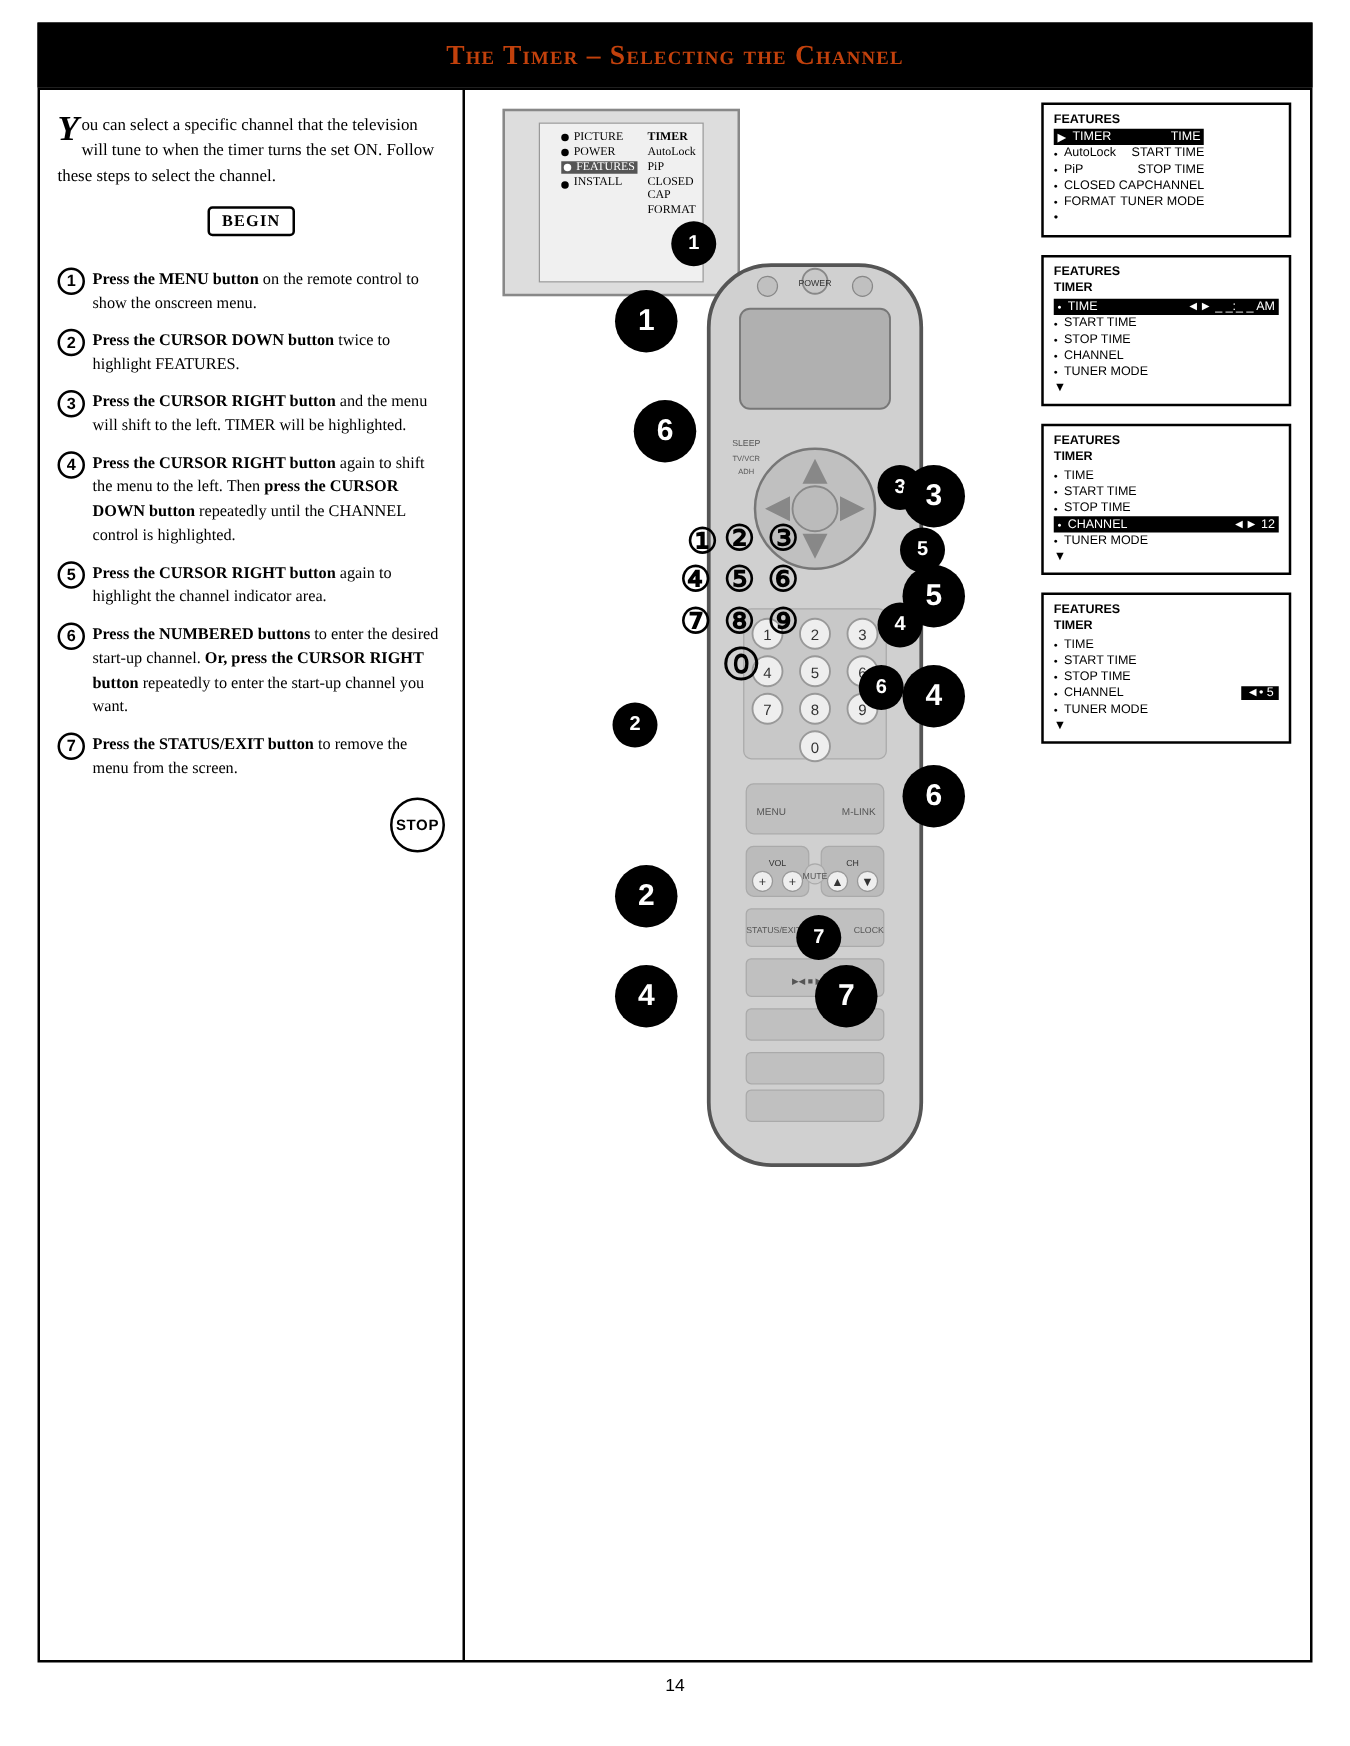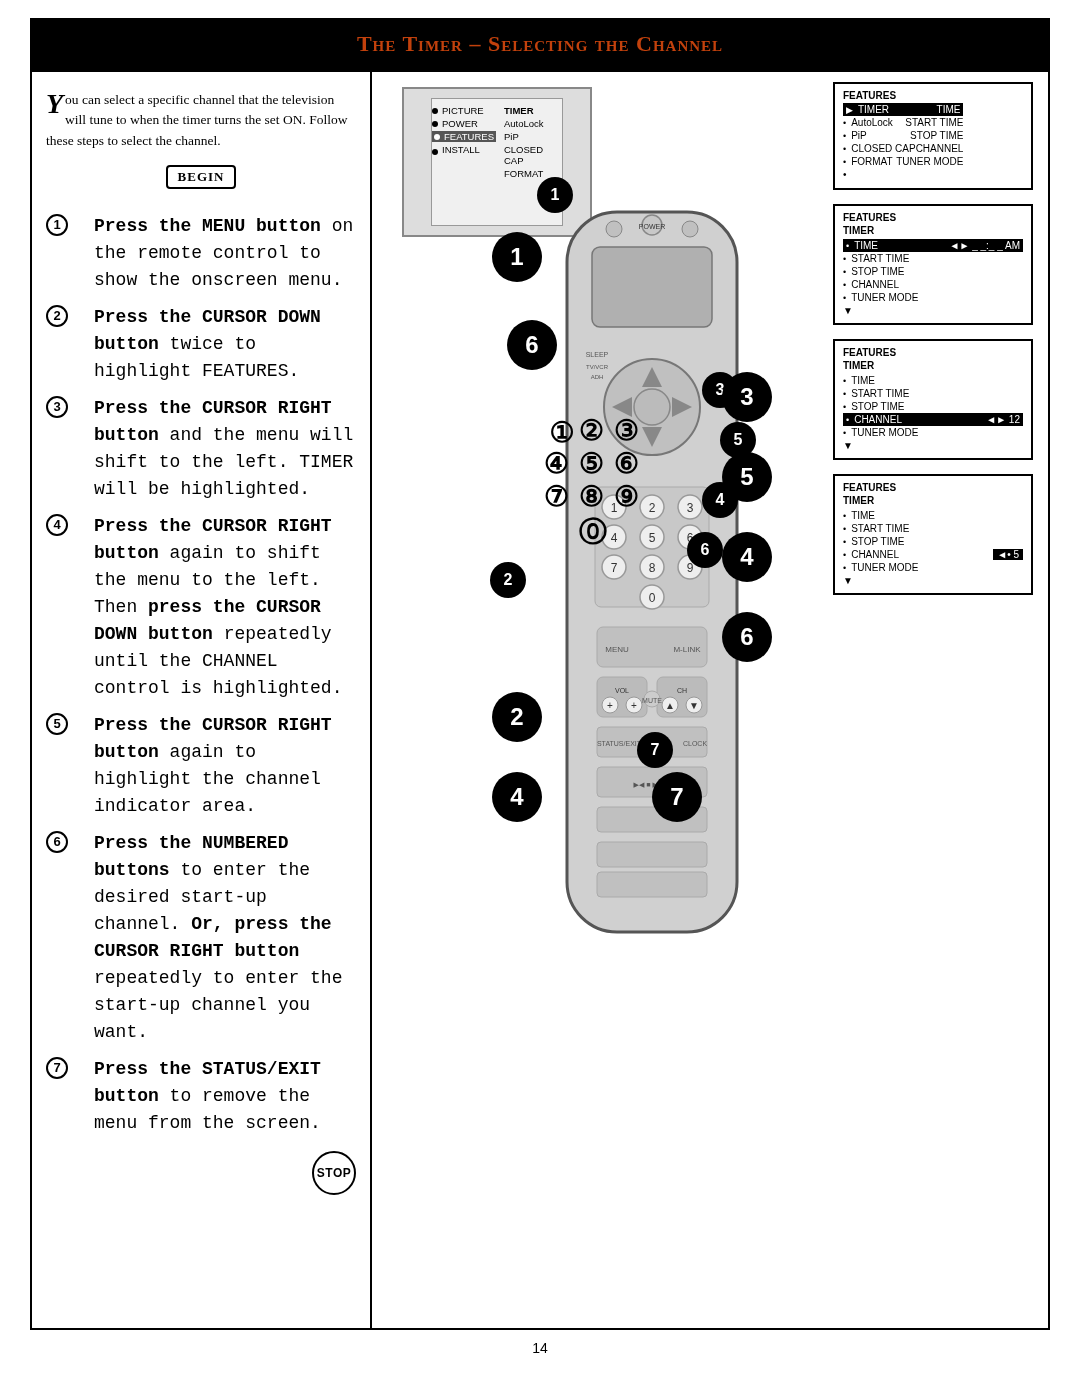--- a/index.html
+++ b/index.html
@@ -85,24 +85,23 @@
       text-align: center;
       line-height: 18px;
       font-weight: bold;
       font-size: 13px;
       min-width: 22px;
       margin-right: 6px;
       margin-top: 1px;
       font-family: Arial, sans-serif;
     }
     .step-text {
-      font-size: 18px;
+      font-size: 13px;
       line-height: 1.5;
-      font-family: Liberation Mono, monospace;
-      margin-left: 20px;
+      font-family: Liberation Serif, serif;
     }
     .step-text b {
       font-weight: bold;
     }
 
     
     .right-panel {
       flex: 1;
       position: relative;
       display: flex;
@@ -249,21 +248,21 @@
       <div style="width:44px;height:44px;border-radius:50%;border:2.5px solid #000;display:flex;align-items:center;justify-content:center;font-weight:bold;font-size:12px;letter-spacing:0.5px;">
         <span>STOP</span>
       </div>
     </div>
 
   </div>
 
   <div class="right-panel">
 
     <div style="position:absolute; left:30px; top:15px; width:190px; height:150px; border:2px solid #888; background:#ddd; display:flex; align-items:center; justify-content:center;">
-      <div style="width:132px; height:128px; border:1.5px solid #999; background:#f0f0f0; padding:6px 0; font-size:9.5px; font-family:Liberation Sans, sans-serif;">
+      <div style="width:132px; height:128px; border:1.5px solid #999; background:#f0f0f0; padding:6px 17px; font-size:9.5px; font-family:Liberation Serif, serif;">
         <div style="display:flex; gap:8px;">
           <div style="flex:1;">
             <div style="display:flex;align-items:center;margin-bottom:2px;">
               <span style="width:6px;height:6px;border-radius:50%;background:#000;margin-right:4px;flex-shrink:0;"></span>
               <span>PICTURE</span>
             </div>
             <div style="display:flex;align-items:center;margin-bottom:2px;">
               <span style="width:6px;height:6px;border-radius:50%;background:#000;margin-right:4px;flex-shrink:0;"></span>
               <span>POWER</span>
             </div>

